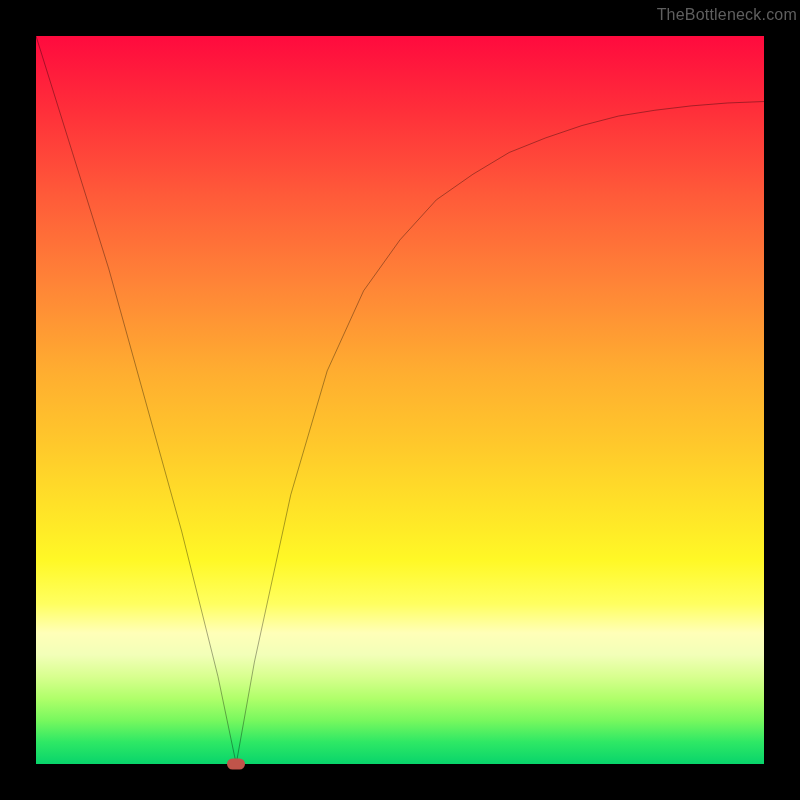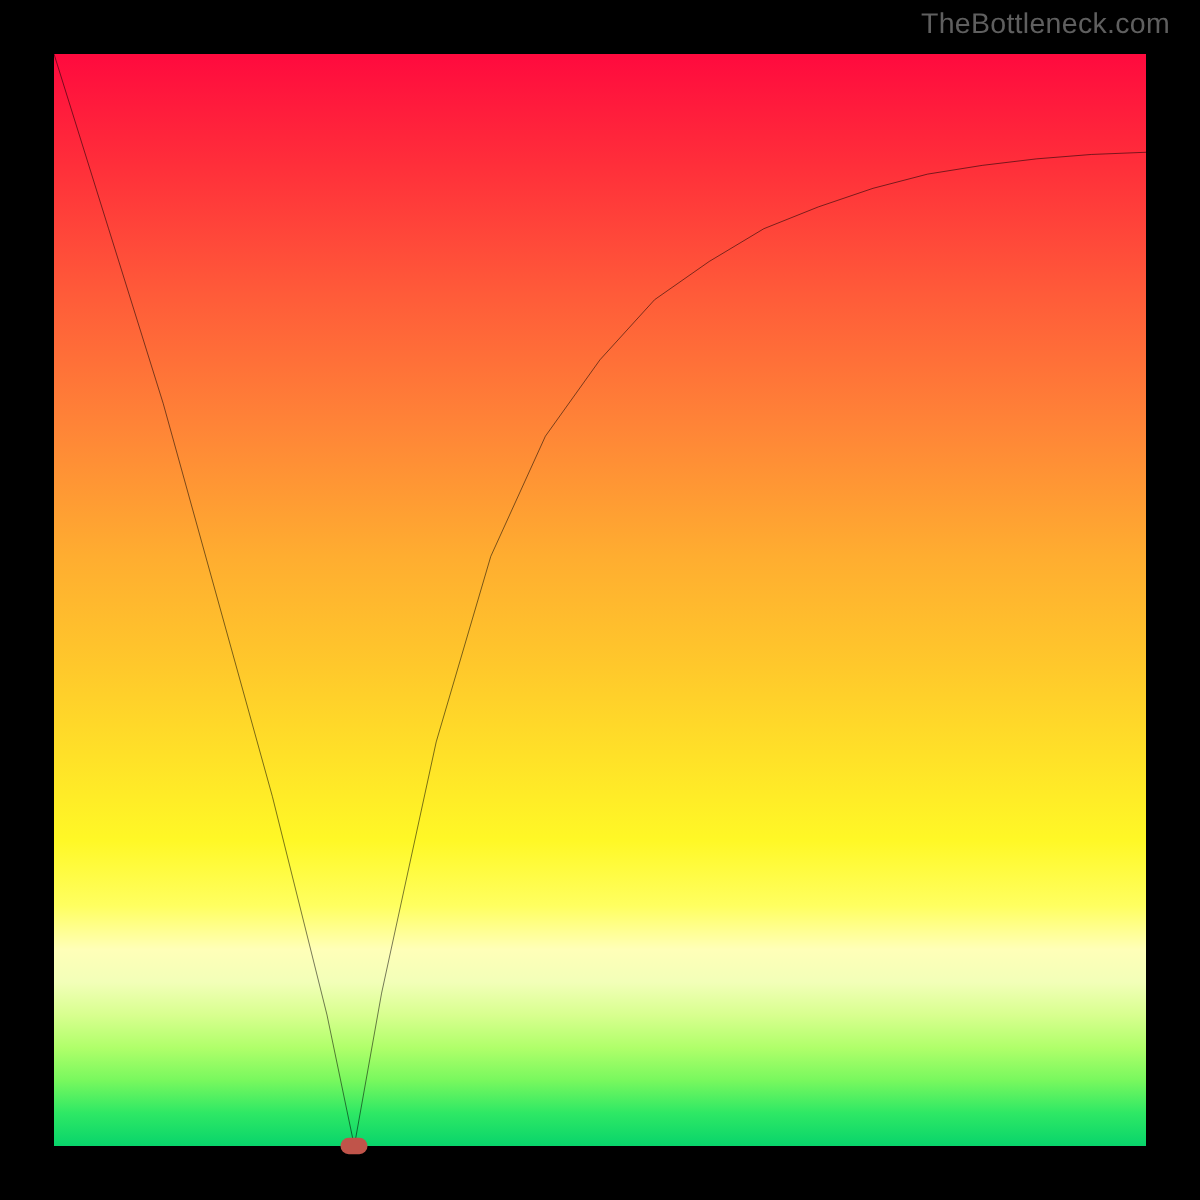--- a/index.html
+++ b/index.html
@@ -55,22 +55,22 @@
     position: absolute;
     width: 18px;
     height: 11px;
     background: #c0544a;
     border-radius: 6px;
     transform: translate(-50%, -50%);
   }
   .attribution {
     position: absolute;
     top: 6px;
-    right: 20px;
-    font-size: 19px;
+    right: 3px;
+    font-size: 16px;
     font-weight: 500;
     color: #5f5f5f;
     letter-spacing: 0.2px;
   }
 </style>
 </head>
 <body>
 
 <div class="frame">
   <div class="plot-area">

